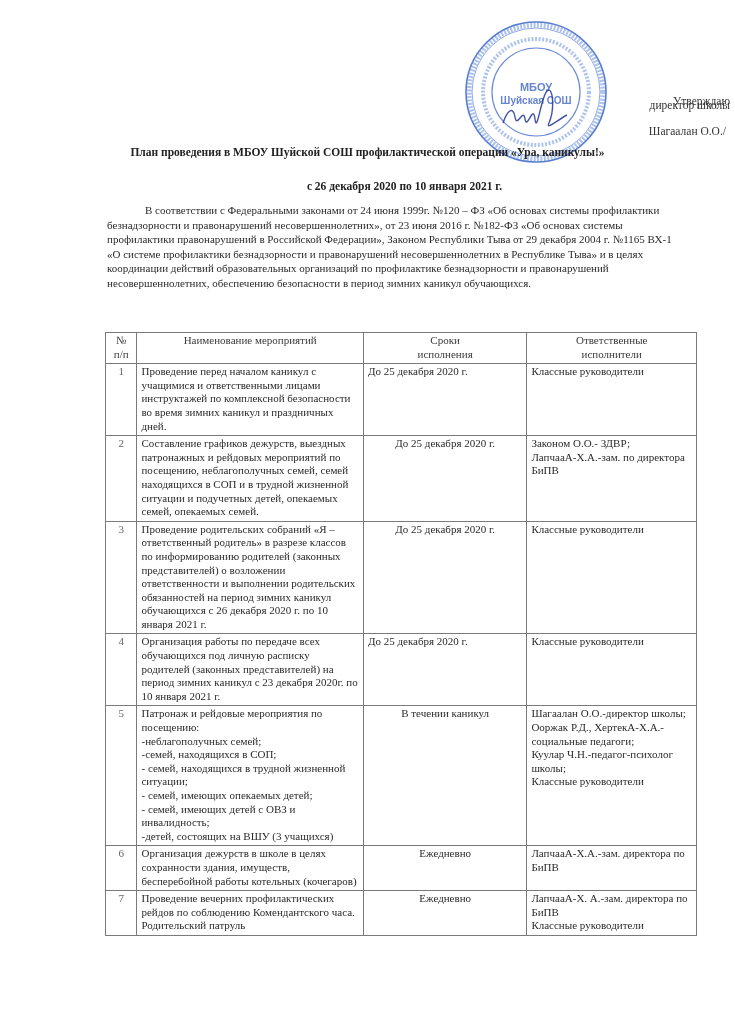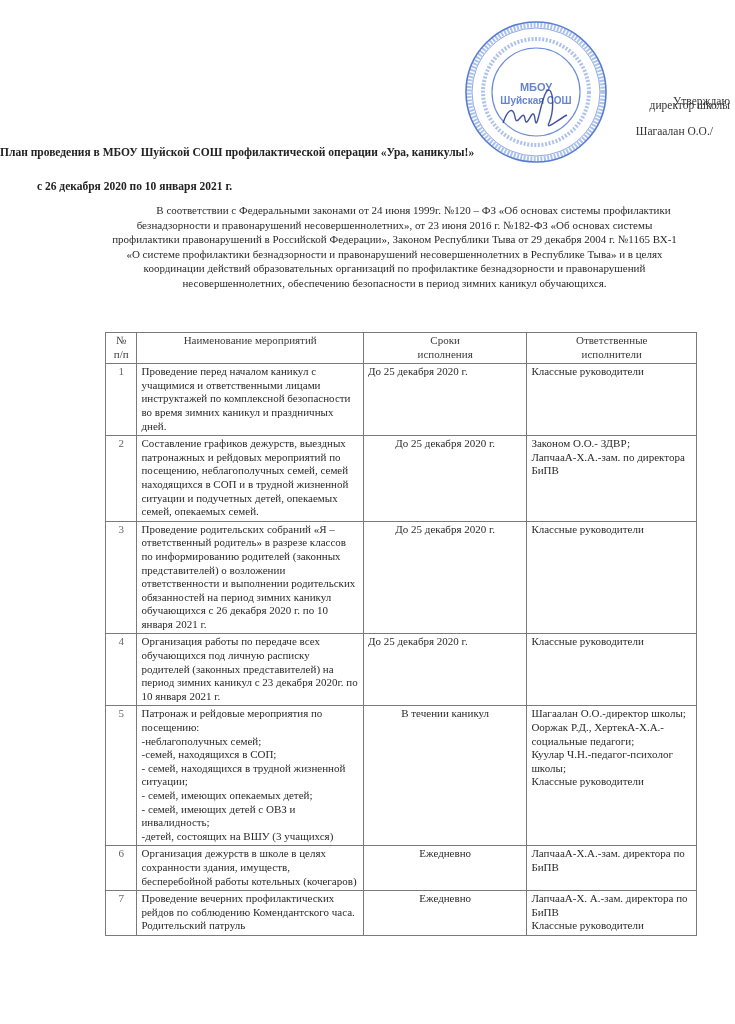--- a/index.html
+++ b/index.html
@@ -6,33 +6,33 @@
     body {
       width: 735px; height: 1024px; position: relative; overflow: hidden;
       font-family: "Liberation Serif", "DejaVu Serif", serif; color: #2a2a2a;
     }
     .approve {
       position: absolute; left: 560px; top: 62px; width: 170px;
       font-size: 11.5px; line-height: 14px; color: #333;
     }
     .approve .a1 { position: absolute; top: 0; right: 0; margin-top: 32px; }
     .approve .a2 { position: absolute; top: 36px; right: 0; }
-    .approve .a3 { position: absolute; top: 62px; right: 17px; font-family: Liberation Serif, serif; }
+    .approve .a3 { position: absolute; top: 62px; right: 4px; font-family: Liberation Serif, serif; }
     .stamp {
       position: absolute; left: 463px; top: 19px; width: 146px; height: 146px;
     }
     .title {
-      position: absolute; left: 0; width: 735px; 
+      position: absolute; left: 0; width: 735px; text-align: center;
       font-weight: bold; font-size: 11.5px; color: #222;
     }
     .title.t1 { top: 146px; }
     .title.t2 { top: 180px; margin-left: 37px; }
     .intro {
       position: absolute; left: 107px; top: 203px; width: 575px;
-      font-size: 11px; line-height: 14.6px; color: #2b2b2b; text-align: center;
+      font-size: 11px; line-height: 14.6px; color: #2b2b2b; text-align: left;
     }
     .intro .indent { display: inline-block; width: 38px; }
     table.plan {
       position: absolute; left: 105px; top: 332px; width: 592px;
       border-collapse: collapse; font-size: 11px; line-height: 13.6px; color: #2b2b2b;
     }
     table.plan td, table.plan th {
       border: 1px solid #7a7a7a; vertical-align: top; padding: 1px 4px 2px 4px;
       font-weight: normal;
     }

